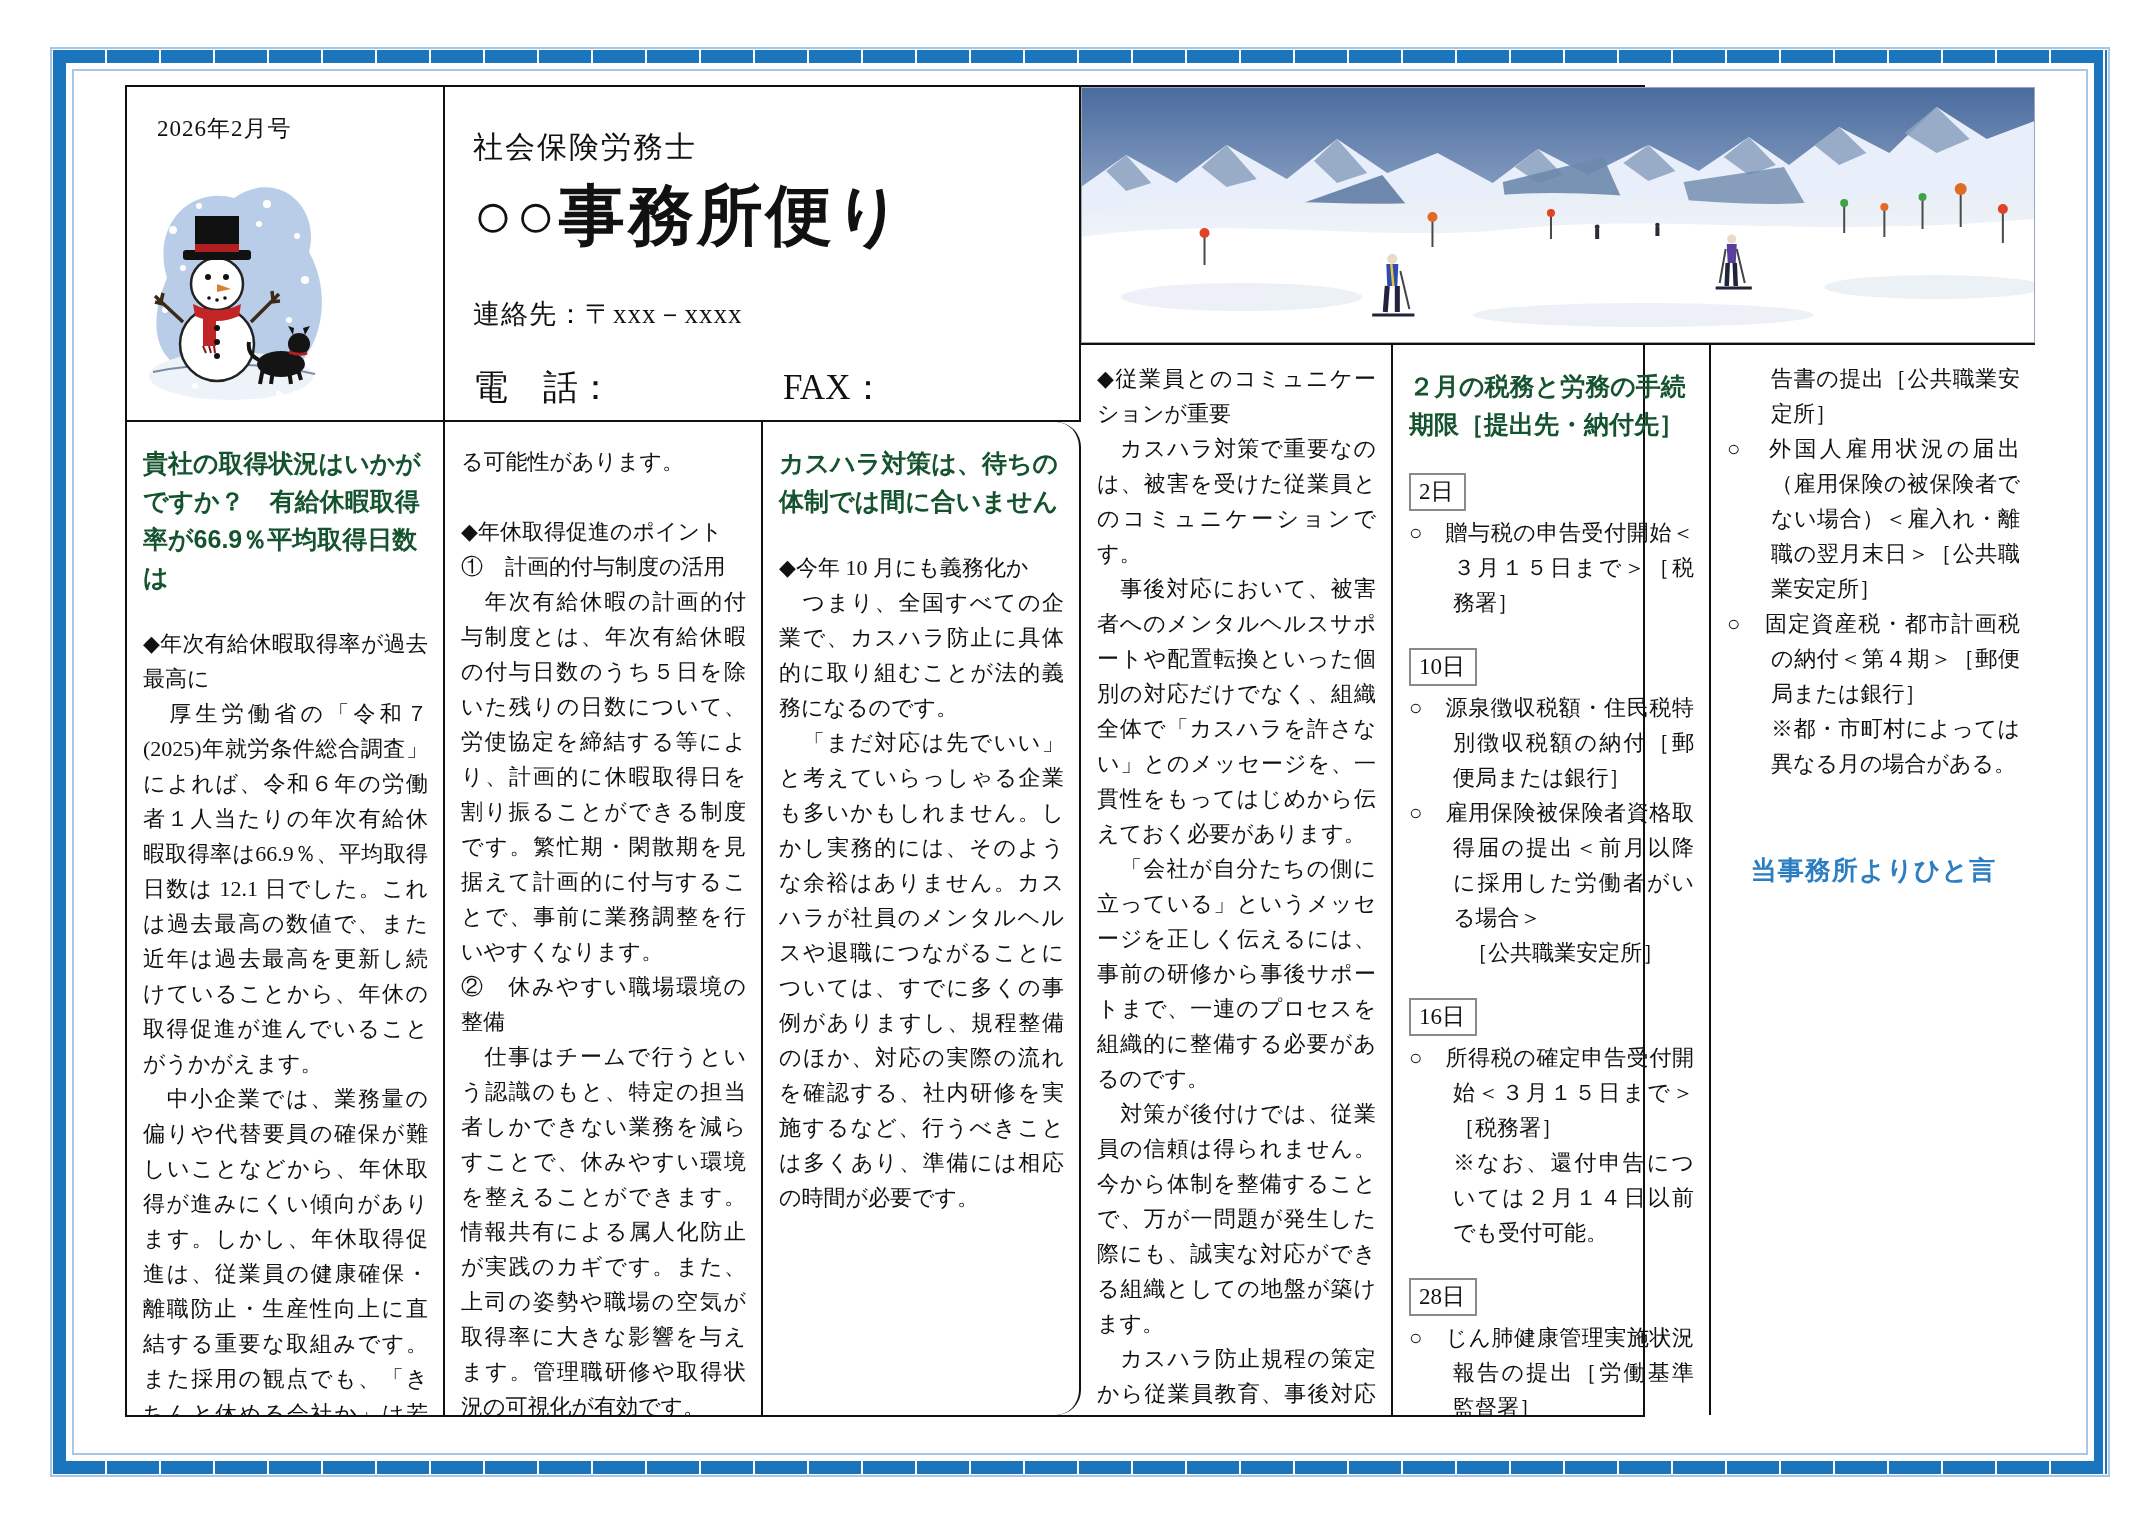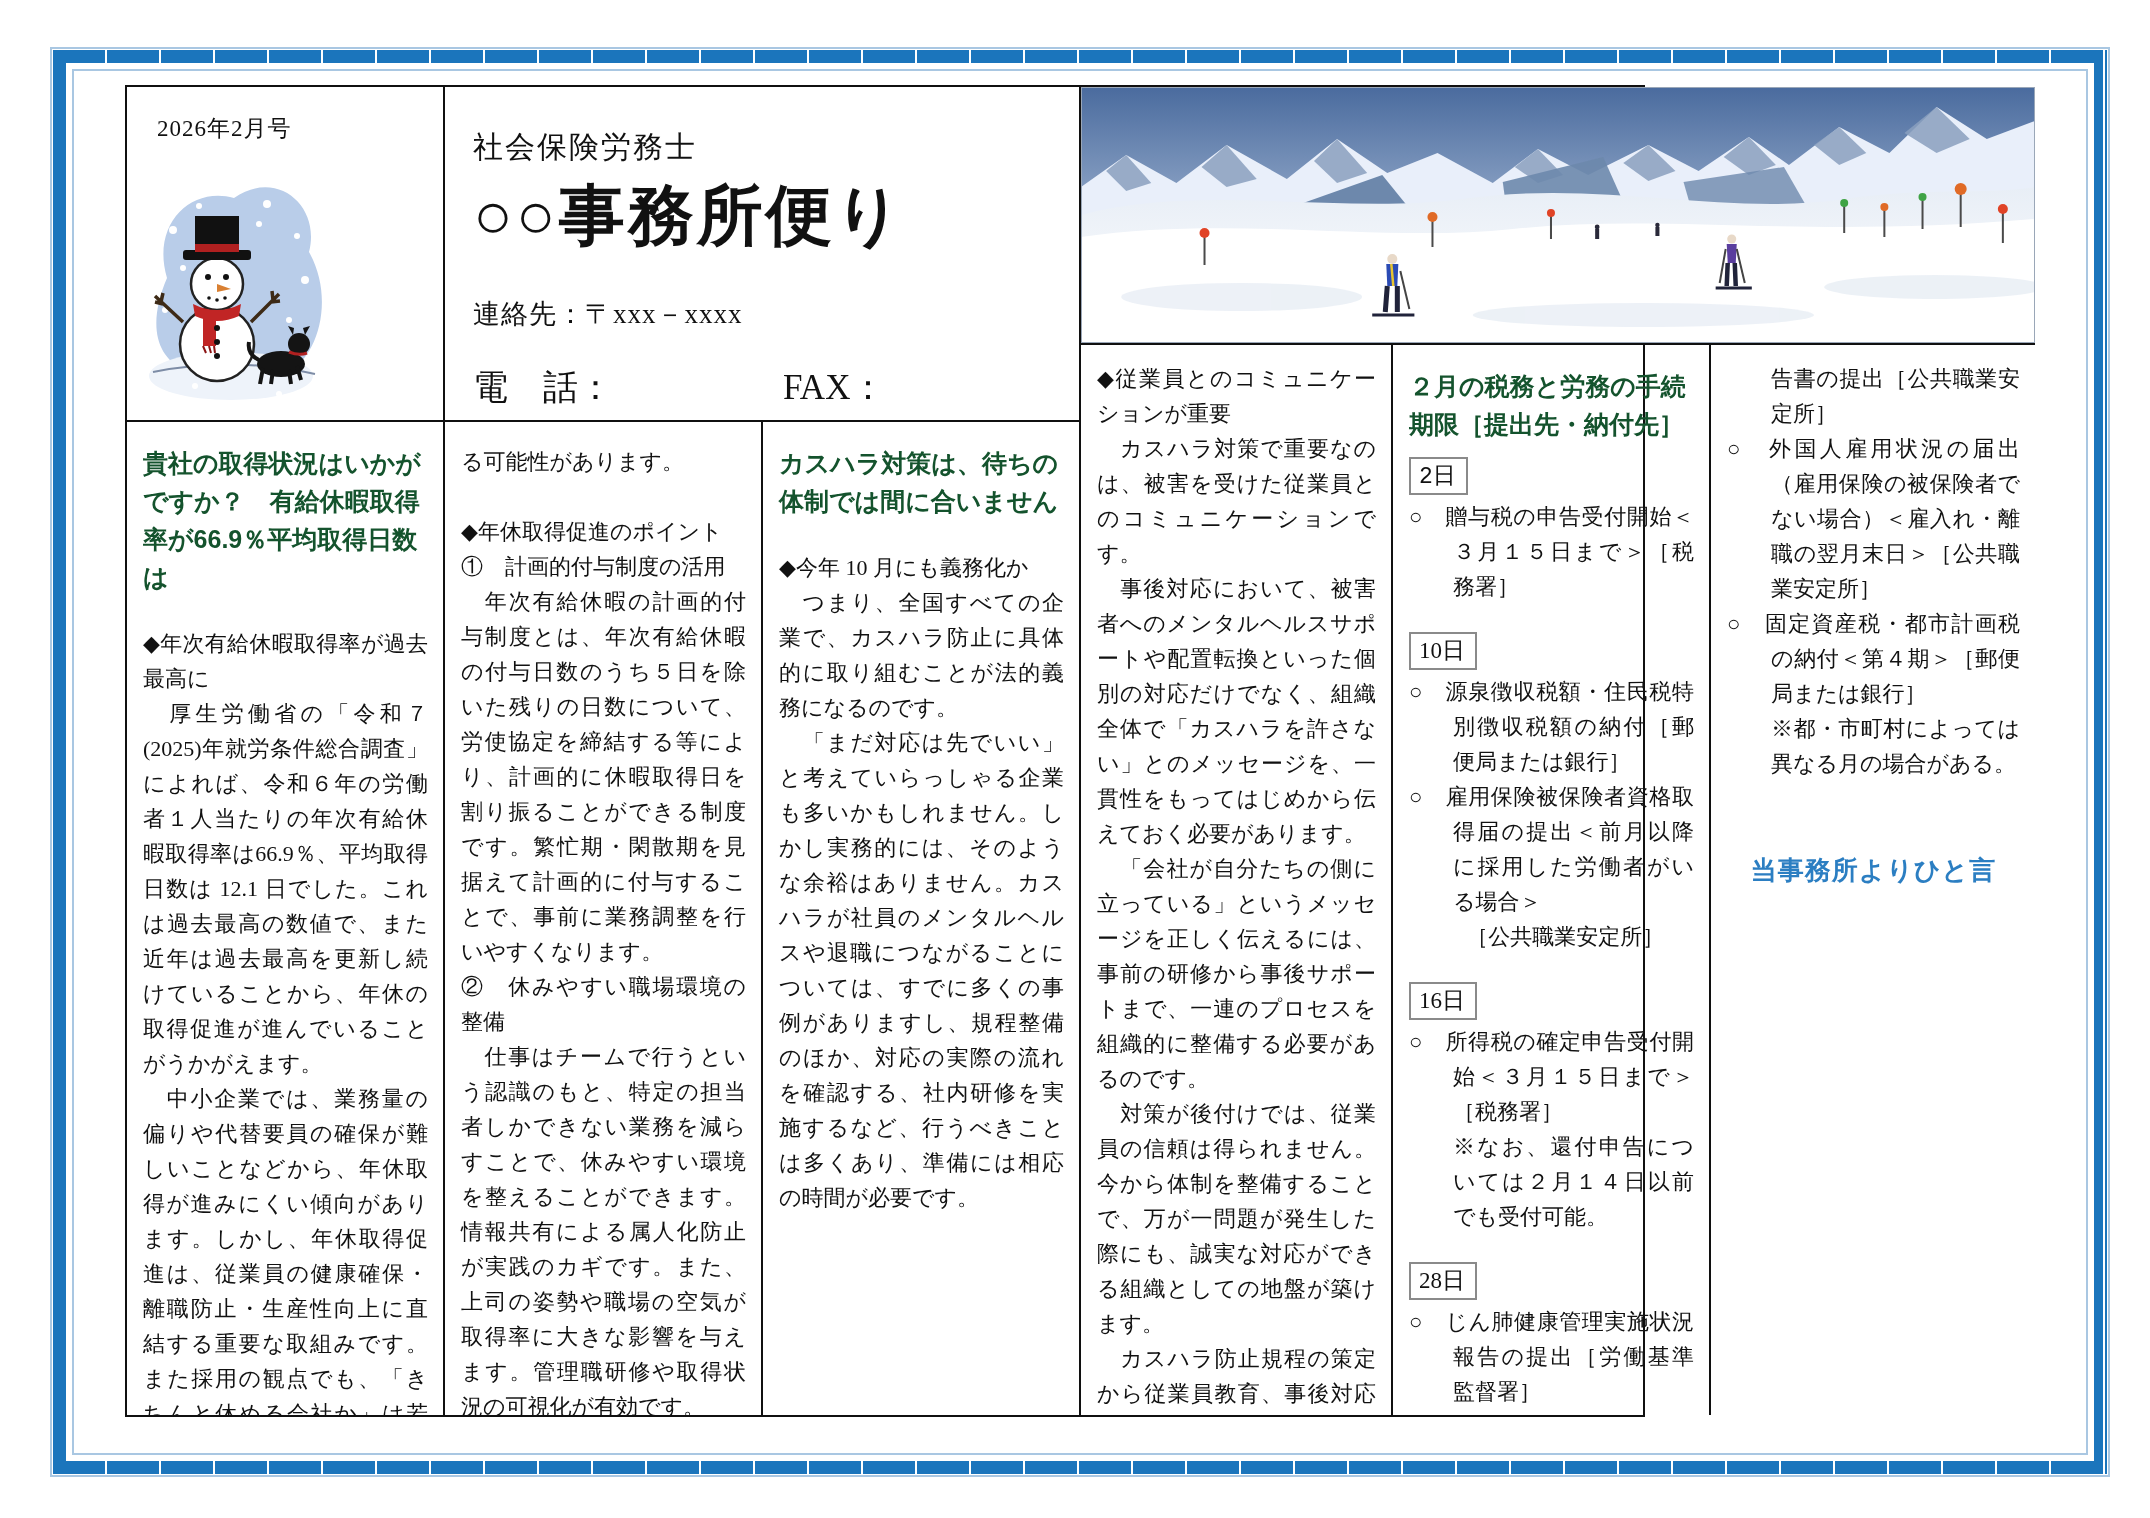--- a/index.html
+++ b/index.html
@@ -19,21 +19,21 @@
        grid-template-columns:318px 318px 318px 312px 318px 324px;
        grid-template-rows:258px 77px 1fr;background:#fff;}
   .cell{box-sizing:border-box;overflow:hidden;}
   .bR{border-right:2px solid #101010;}
   .bB{border-bottom:2px solid #101010;}
   .cell-date {grid-column:1;grid-row:1/3;}
   .cell-title{grid-column:2/4;grid-row:1/3;padding:40px 0 8px 28px;}
   .cell-photo{grid-column:4/7;grid-row:1;}
   .c1{grid-column:1;grid-row:3;}
   .c2{grid-column:2;grid-row:3;}
-  .c3{grid-column:3;grid-row:3;}
+  .c3{grid-column:3;grid-row:3;border-radius:25px;}
   .c4{grid-column:4;grid-row:2/4;}
   .c5{grid-column:5;grid-row:2/4;}
   .c6{grid-column:6;grid-row:2/4;}
   .col{padding:14px 15px 10px 16px;}
 
   
   .issue-date{font-size:23px;padding:26px 0 0 30px;letter-spacing:1px;}
   .snowman-wrap{margin:16px 0 0 12px;}
   .profession{font-size:30px;letter-spacing:2px;}
   .office-title{font-size:66px;font-weight:bold;letter-spacing:3px;margin-top:10px;line-height:1.15;}
@@ -46,21 +46,21 @@
   .headline{color:#14532d;font-weight:bold;font-size:25px;line-height:38px;
             font-family:"Liberation Sans","DejaVu Sans",sans-serif;
             margin:8px 0 0 0;}
   .body-p{font-size:22px;line-height:35px;text-align:justify;margin:0;}
   .after-head{margin-top:30px;}
   .gap-before{margin-top:35px;}
 
   
   .day-badge{display:inline-block;border:2px solid #8a8a8a;background:#fff;
              font-size:23px;padding:1px 10px 2px 8px;margin:28px 0 4px 0;}
-  .day-badge.first{margin-top:14px;font-family:Liberation Mono, monospace;}
+  .day-badge.first{margin-top:30px;}
   .dl-item{font-size:22px;line-height:35px;margin:0;text-align:justify;
            padding-left:2em;text-indent:-2em;}
   .dl-sub{font-size:22px;line-height:35px;margin:0;padding-left:2.6em;}
   .dl-note{font-size:22px;line-height:35px;margin:0;padding-left:2em;text-align:justify;}
   .carryover{font-size:22px;line-height:35px;margin:0;padding-left:2em;text-align:justify;}
   .footer-head{color:#2b7ec2;font-weight:bold;font-size:26px;
                font-family:"Liberation Sans","DejaVu Sans",sans-serif;
                margin-top:72px;text-align:center;letter-spacing:1px;}
 </style>
 </head>

